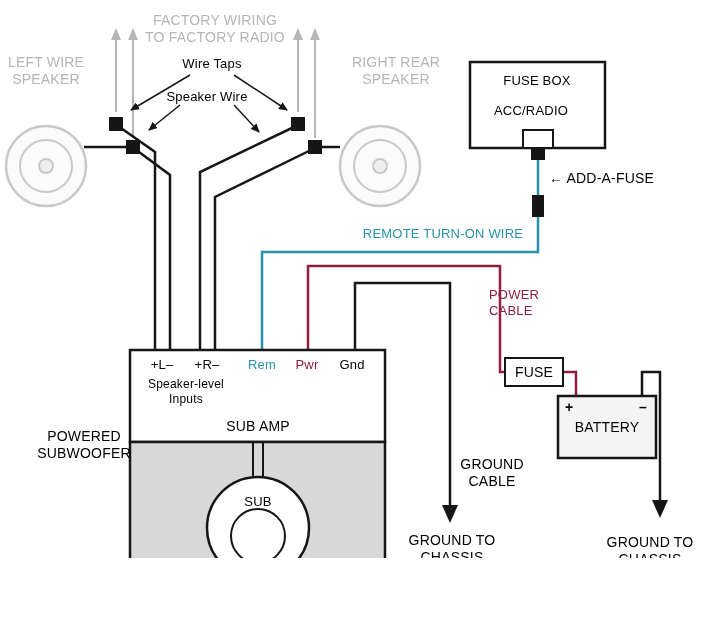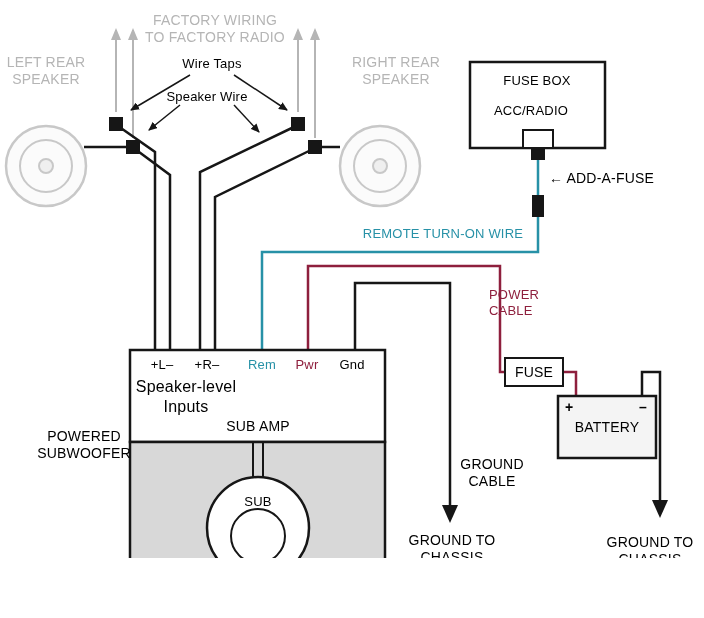--- a/index.html
+++ b/index.html
@@ -17,21 +17,21 @@
     font-size:14px;
     line-height:1.22;
     letter-spacing:.2px;
     white-space:nowrap;
   }
   .center{transform:translateX(-50%);text-align:center;}
   .gray{color:#b5b5b5;}
   .teal{color:#2791a7;}
   .red{color:#8e1f3d;}
   .s13{font-size:13px;}
-  .s12{font-size:16px;}
+  .s12{font-size:12px;}
   .s15{font-size:13px;}
   .w500{font-weight:500;}
   .bold{font-weight:bold;}
 </style>
 </head>
 <body>
 
 <div id="canvas">
 
   <svg id="wires-svg" width="704" height="618" viewBox="0 0 704 618">
@@ -124,21 +124,21 @@
       <line x1="234" y1="105" x2="259" y2="132" marker-end="url(#arrowBlack)"></line>
     </g>
   </svg>
 
   <div class="lbl gray center" style="left:215px;top:12px">
     <div>FACTORY WIRING</div>
     <div>TO FACTORY RADIO</div>
   </div>
 
   <div class="lbl gray center" style="left:46px;top:54px">
-    <div>LEFT REAR</div>
+    <div>LEFT WIRE</div>
     <div>SPEAKER</div>
   </div>
 
   <div class="lbl gray center" style="left:396px;top:54px">
     <div>RIGHT REAR</div>
     <div>SPEAKER</div>
   </div>
 
   <div class="lbl center s13" style="left:212px;top:56px">Wire Taps</div>
 

